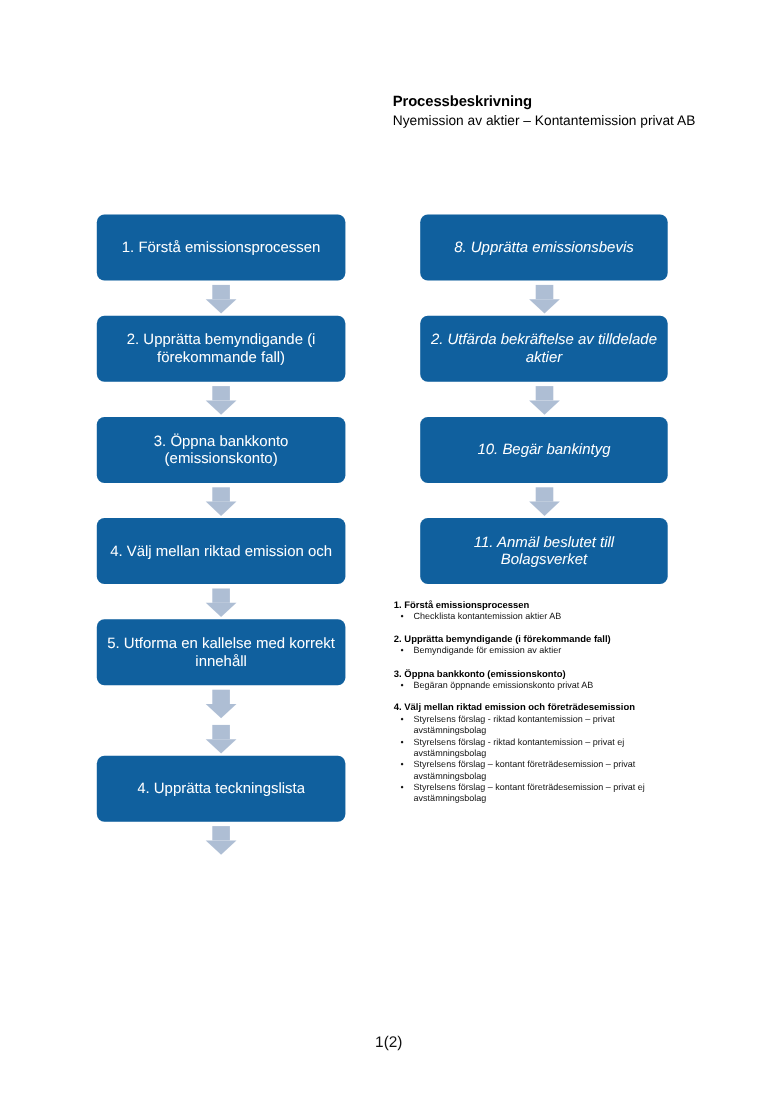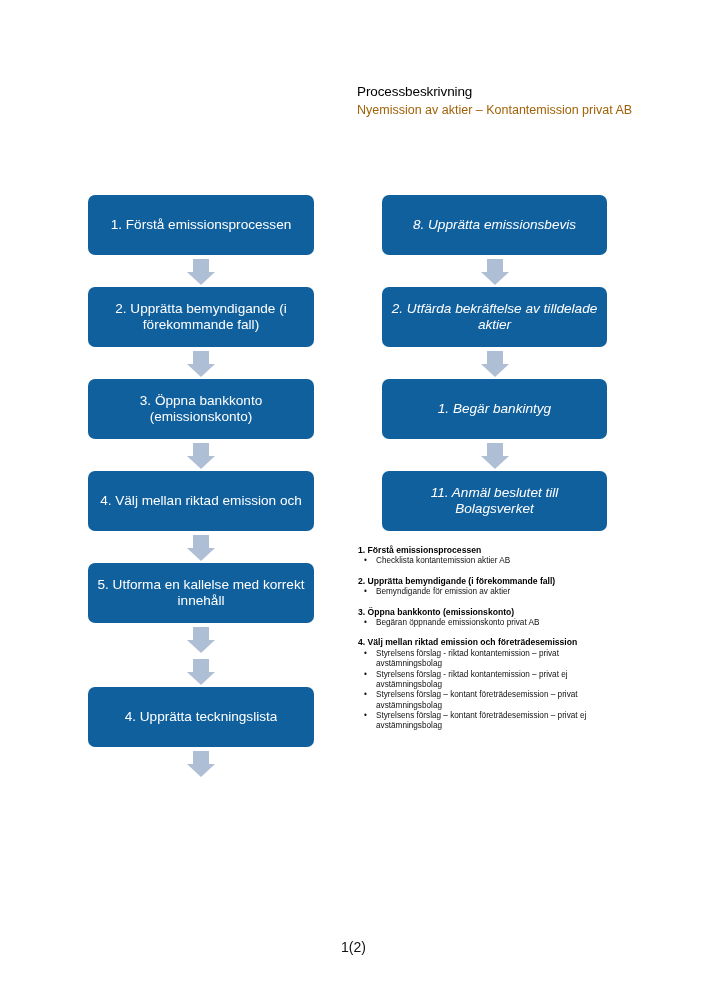--- a/index.html
+++ b/index.html
@@ -18,30 +18,30 @@
 
   
   .doc-header {
     position: absolute;
     left: 357px;
     top: 84px;
     width: 290px;
   }
   .doc-title {
     font-size: 13.5px;
-    font-weight: normal;
+    font-weight: bold;
     line-height: 1.25;
     letter-spacing: -0.1px;
     color: #000;
   }
   .doc-subtitle {
     font-size: 12.5px;
     font-weight: normal;
     line-height: 1.28;
-    color: #a16207;
+    color: #000000;
     margin-top: 1px;
   }
 
   
   .flow-col {
     position: absolute;
     top: 195px;
   }
   .flow-col.left  { left: 88px;  width: 226px; }
   .flow-col.right { left: 382px; width: 225px; font-style: italic; }
@@ -218,21 +218,21 @@
 
   <div class="flow-box">
     <span class="box-label">2. Utfärda bekräftelse av tilldelade aktier</span>
   </div>
   <div class="flow-arrow">
     <div class="shaft"></div>
       <div class="head"></div>
   </div>
 
   <div class="flow-box">
-    <span class="box-label">1. Begär bankintyg</span>
+    <span class="box-label">10. Begär bankintyg</span>
   </div>
   <div class="flow-arrow">
     <div class="shaft"></div>
       <div class="head"></div>
   </div>
 
   <div class="flow-box">
     <span class="box-label">11. Anmäl beslutet till Bolagsverket</span>
   </div>
 

